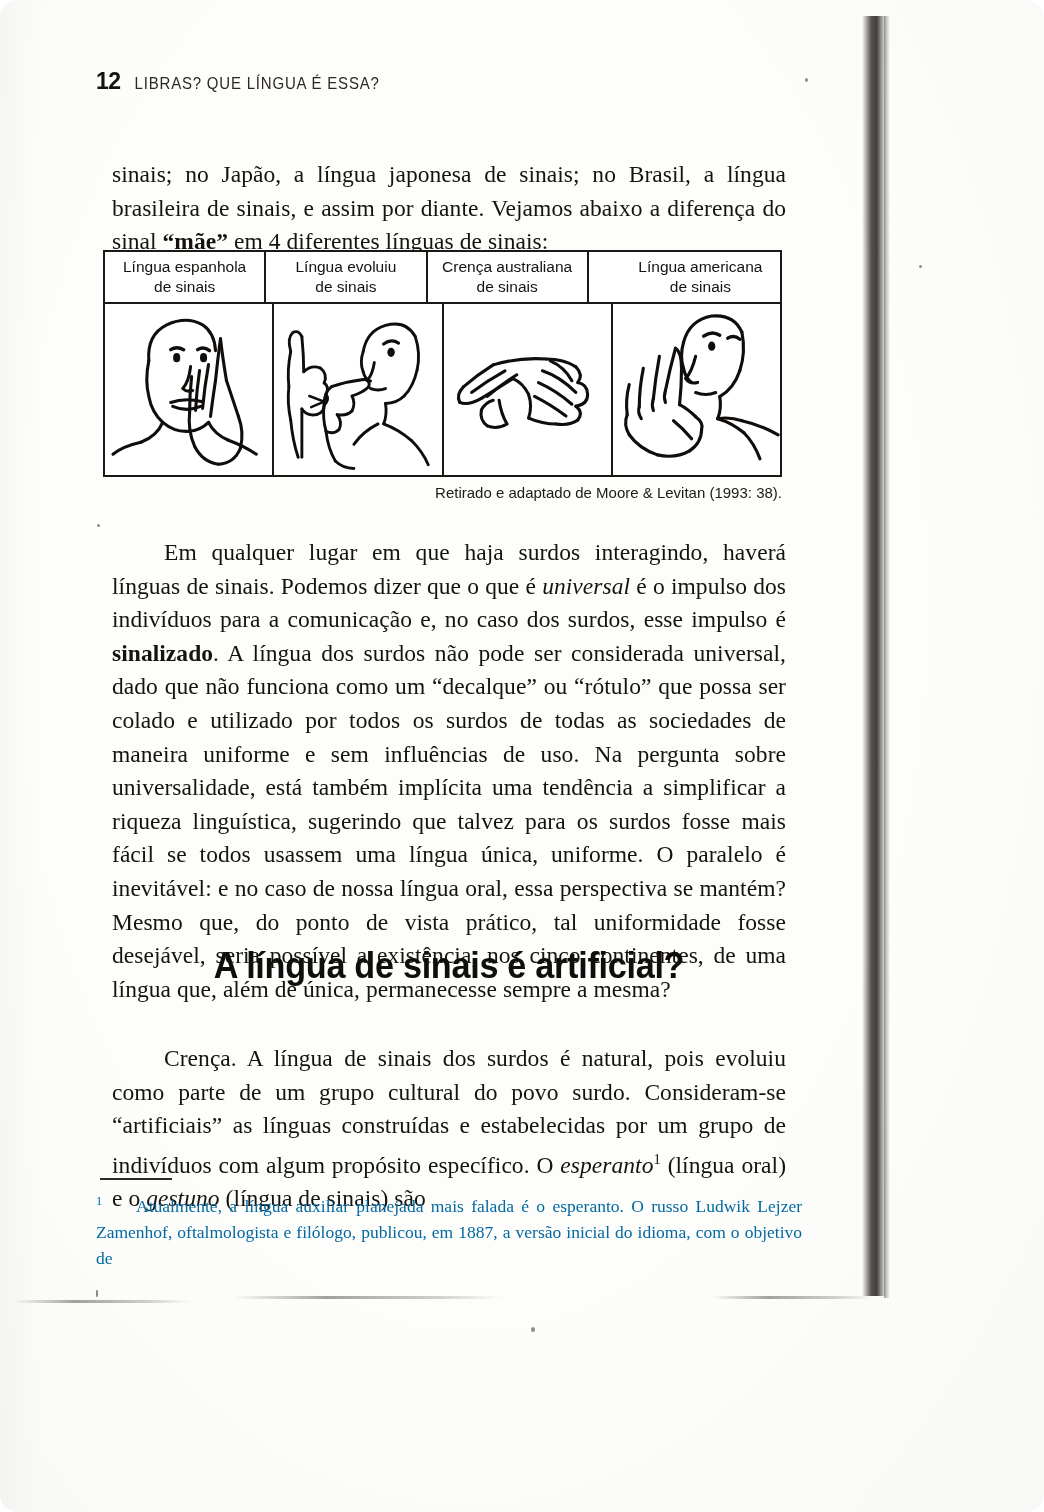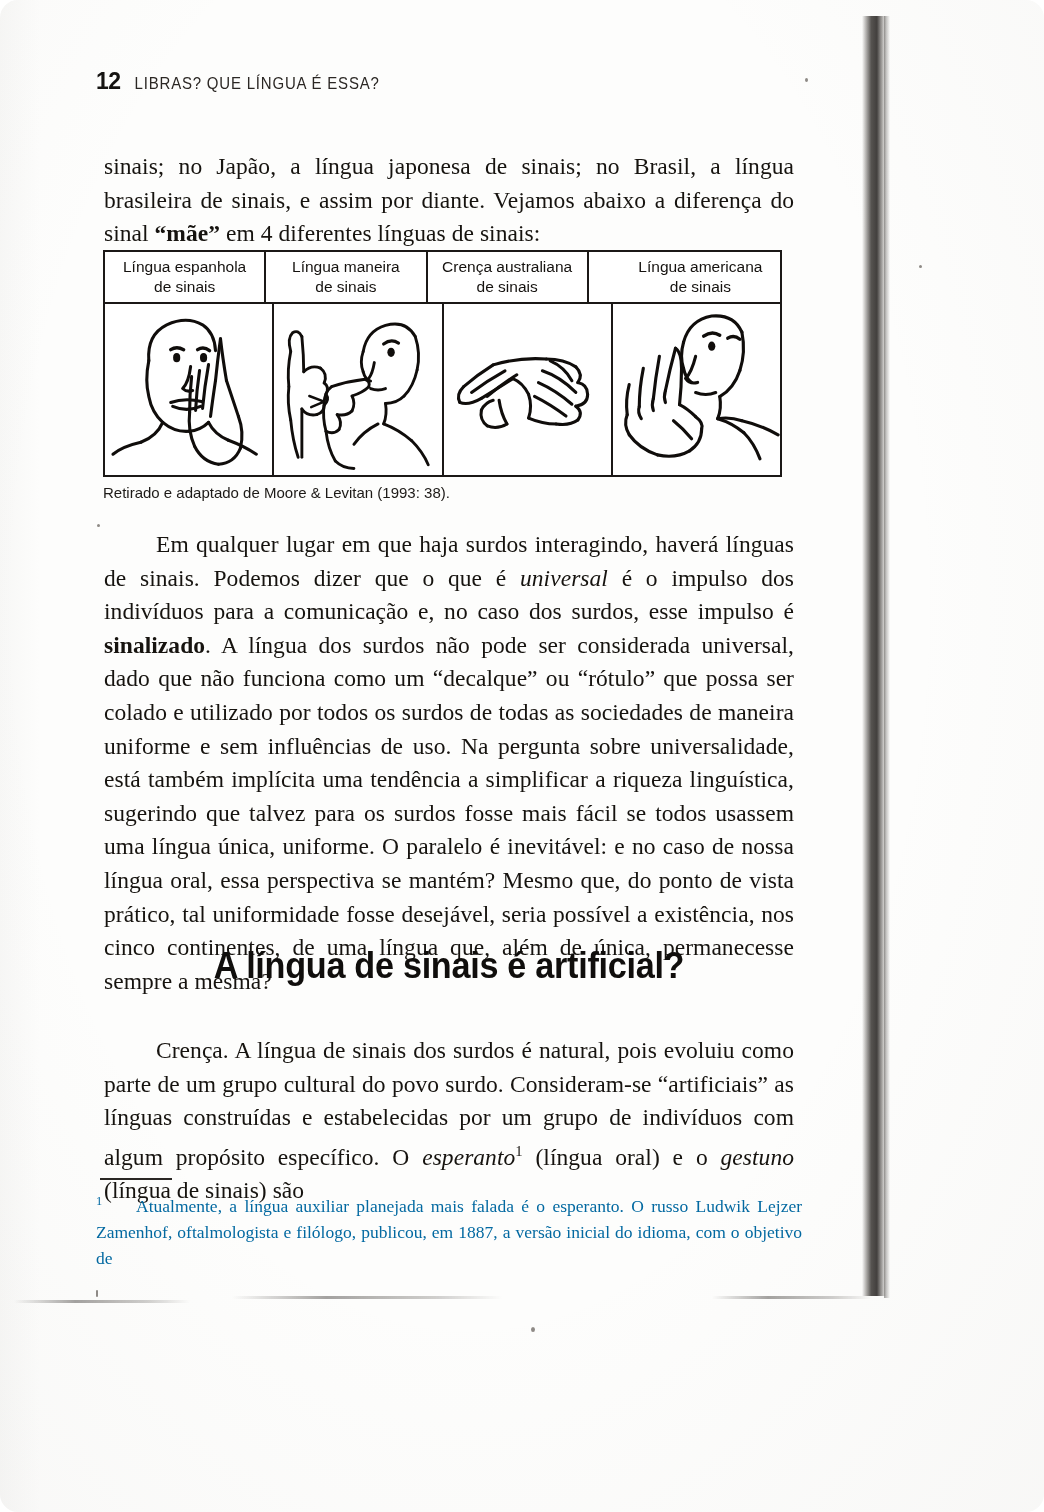--- a/index.html
+++ b/index.html
@@ -102,21 +102,21 @@
     transform: scaleY(1.06);
   }
 
   
   .col {
     position: absolute;
     left: 96px;
     width: 706px;
   }
   p.body {
-    margin: 8px;
+    margin: 16px;
     font-size: 23.5px;
     line-height: 33.6px;
     text-align: justify;
     text-justify: inter-word;
     letter-spacing: 0.05px;
   }
   p.body.indent { text-indent: 52px; }
   .it { font-style: italic; }
   .bd { font-weight: bold; }
   sup { font-size: 0.62em; vertical-align: super; }
@@ -171,21 +171,21 @@
     overflow: hidden;
   }
   .tbody .td:last-child { border-right: none; }
   .tbody .td svg { display: block; width: 100%; height: 100%; }
 
   .tcaption {
     position: absolute;
     left: 103px;
     top: 484px;
     width: 679px;
-    text-align: left;
+    text-align: right;
     font-family: "Liberation Sans", sans-serif;
     font-size: 15px;
     color: #1d1a17;
   }
 
   
   .sechead {
     position: absolute;
     left: 96px;
     top: 945px;
@@ -241,21 +241,21 @@
     <p class="body"><span>sinais; no Japão, a língua japonesa de sinais; no Brasil, a língua brasileira de sinais, e assim por diante. Vejamos abaixo a diferença do sinal </span><span class="bd">“mãe”</span><span> em 4 diferentes línguas de sinais:</span></p>
   </div>
 
   <div class="signtable">
     <div class="thead">
       <div class="th">
         <span>Língua espanhola</span>
         <span class="l2">de sinais</span>
       </div>
       <div class="th">
-        <span>Língua maneira</span>
+        <span>Língua evoluiu</span>
         <span class="l2">de sinais</span>
       </div>
       <div class="th">
         <span>Crença australiana</span>
         <span class="l2">de sinais</span>
       </div>
       <div class="th">
         <span>Língua americana</span>
         <span class="l2">de sinais</span>
       </div>

